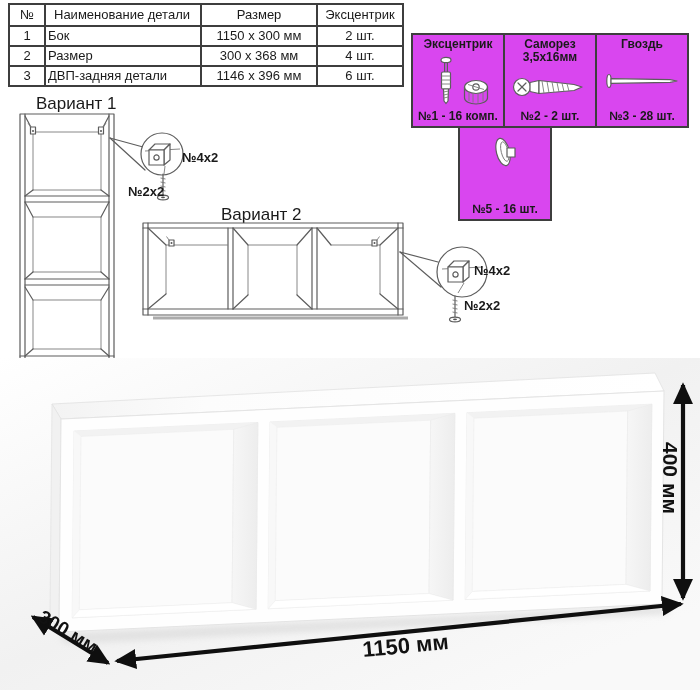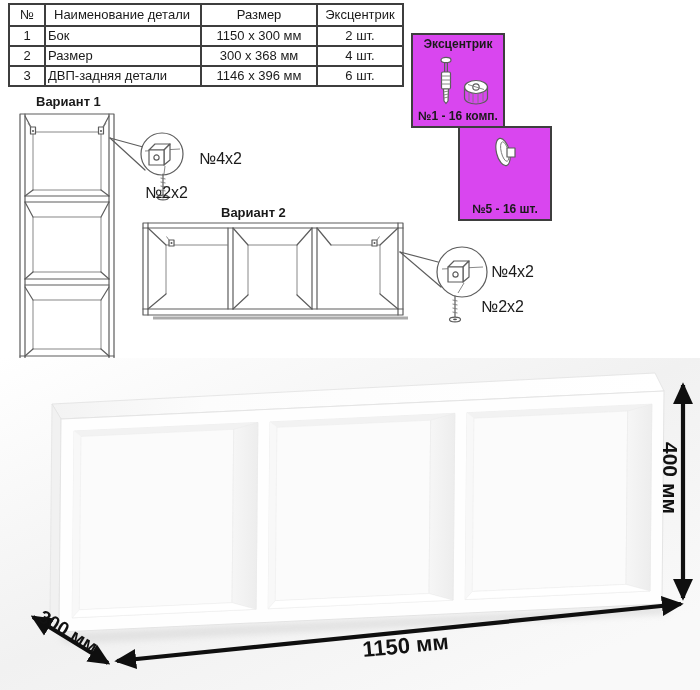--- a/index.html
+++ b/index.html
@@ -21,22 +21,22 @@
   .hw-row1{left:411px;top:33px;}
   .hw-row2{left:458px;top:126px;}
   .hw-box{width:94px;height:95px;box-sizing:border-box;border:2px solid #3e3e3e;background:#d946ef;
           display:flex;flex-direction:column;align-items:center;justify-content:space-between;
           padding:3px 1px 3px 1px;}
   .hw-box + .hw-box{margin-left:-2px;}
   .hw-title,.hw-count{font-size:12px;font-weight:bold;text-align:center;line-height:13px;}
   .hw-icon{flex:0 0 auto;display:flex;align-items:center;justify-content:center;}
 
   
-  .v-label{position:absolute;font-size:13px;font-weight:bold;white-space:nowrap;}
-  .qty-label{position:absolute;font-size:16px;font-weight:normal;white-space:nowrap;padding-left:17px;}
+  .v-label{position:absolute;font-size:17px;font-weight:normal;white-space:nowrap;}
+  .qty-label{position:absolute;font-size:13px;font-weight:bold;white-space:nowrap;}
   svg{position:absolute;overflow:visible;}
   .ln{stroke:#5d5d5d;stroke-width:1.2;fill:none;stroke-linecap:round;stroke-linejoin:round;}
   .ln-thin{stroke:#7a7a7a;stroke-width:0.9;fill:none;}
   .wh{fill:#ffffff;}
 
   
   .dim{position:absolute;font-weight:bold;color:#111;text-align:center;white-space:nowrap;}
   .dim-w{left:348px;top:633px;width:115px;font-size:22px;transform:rotate(-5.5deg);}
   .dim-d{left:22px;top:621px;width:92px;font-size:19px;transform:rotate(31deg);}
   .dim-h{left:632px;top:466px;width:76px;font-size:21px;transform:rotate(90deg);}
@@ -97,21 +97,50 @@
             <line class="ln-thin" x1="55" y1="37.3" x2="55" y2="46.6"></line>
           <line class="ln-thin" x1="60" y1="37.4" x2="60" y2="46.8"></line>
             <line class="ln-thin" x1="65" y1="36.6" x2="65" y2="45.4"></line>
           <circle class="ln wh" cx="58" cy="31" r="3.2"></circle>
           <line class="ln-thin" x1="50" y1="28.5" x2="66" y2="33.5"></line>
         </svg>
       </div>
       <div class="hw-count">№1 - 16 комп.</div>
     </div>
 
-
+    <div class="hw-box">
+      <div class="hw-title">Саморез 3,5х16мм</div>
+      <div class="hw-icon">
+        <svg width="84" height="36" viewBox="0 0 84 36" style="position:static">
+          <circle class="ln wh" cx="14" cy="18" r="8.5"></circle>
+          <line class="ln" x1="10" y1="14" x2="18" y2="22"></line>
+            <line class="ln" x1="10" y1="22" x2="18" y2="14"></line>
+          <path class="ln wh" d="M22,13.5 L31,11.5 L31,24.5 L22,22.5 Z"></path>
+          <path class="ln wh" d="M31,11.5 L66,15.5 L74,18 L66,21.5 L31,24.5 Z"></path>
+          <line class="ln-thin" x1="34" y1="12" x2="36" y2="24.2"></line>
+            <line class="ln-thin" x1="39" y1="12.5" x2="41" y2="23.8"></line>
+          <line class="ln-thin" x1="44" y1="13" x2="46" y2="23.4"></line>
+            <line class="ln-thin" x1="49" y1="13.6" x2="51" y2="23"></line>
+          <line class="ln-thin" x1="54" y1="14.2" x2="56" y2="22.5"></line>
+            <line class="ln-thin" x1="59" y1="14.8" x2="61" y2="22"></line>
+        </svg>
+      </div>
+      <div class="hw-count">№2 - 2 шт.</div>
+    </div>
+
+    <div class="hw-box">
+      <div class="hw-title">Гвоздь</div>
+      <div class="hw-icon">
+        <svg width="84" height="40" viewBox="0 0 84 40" style="position:static">
+          <ellipse class="ln wh" cx="9" cy="20" rx="2.2" ry="6.5"></ellipse>
+          <path class="ln wh" d="M11,17.6 L70,18.6 L77,20 L70,21.4 L11,22.4 Z"></path>
+        </svg>
+      </div>
+      <div class="hw-count">№3 - 28 шт.</div>
+    </div>
   </div>
 
   <div class="hw-row hw-row2">
 
     <div class="hw-box">
       <div class="hw-icon">
         <svg width="70" height="42" viewBox="0 0 70 42" style="position:static">
           <g transform="rotate(-14 33 21)">
             <ellipse class="ln wh" cx="33" cy="21" rx="6.5" ry="14"></ellipse>
             <ellipse class="ln-thin" cx="34.8" cy="21" rx="3.5" ry="10"></ellipse>

